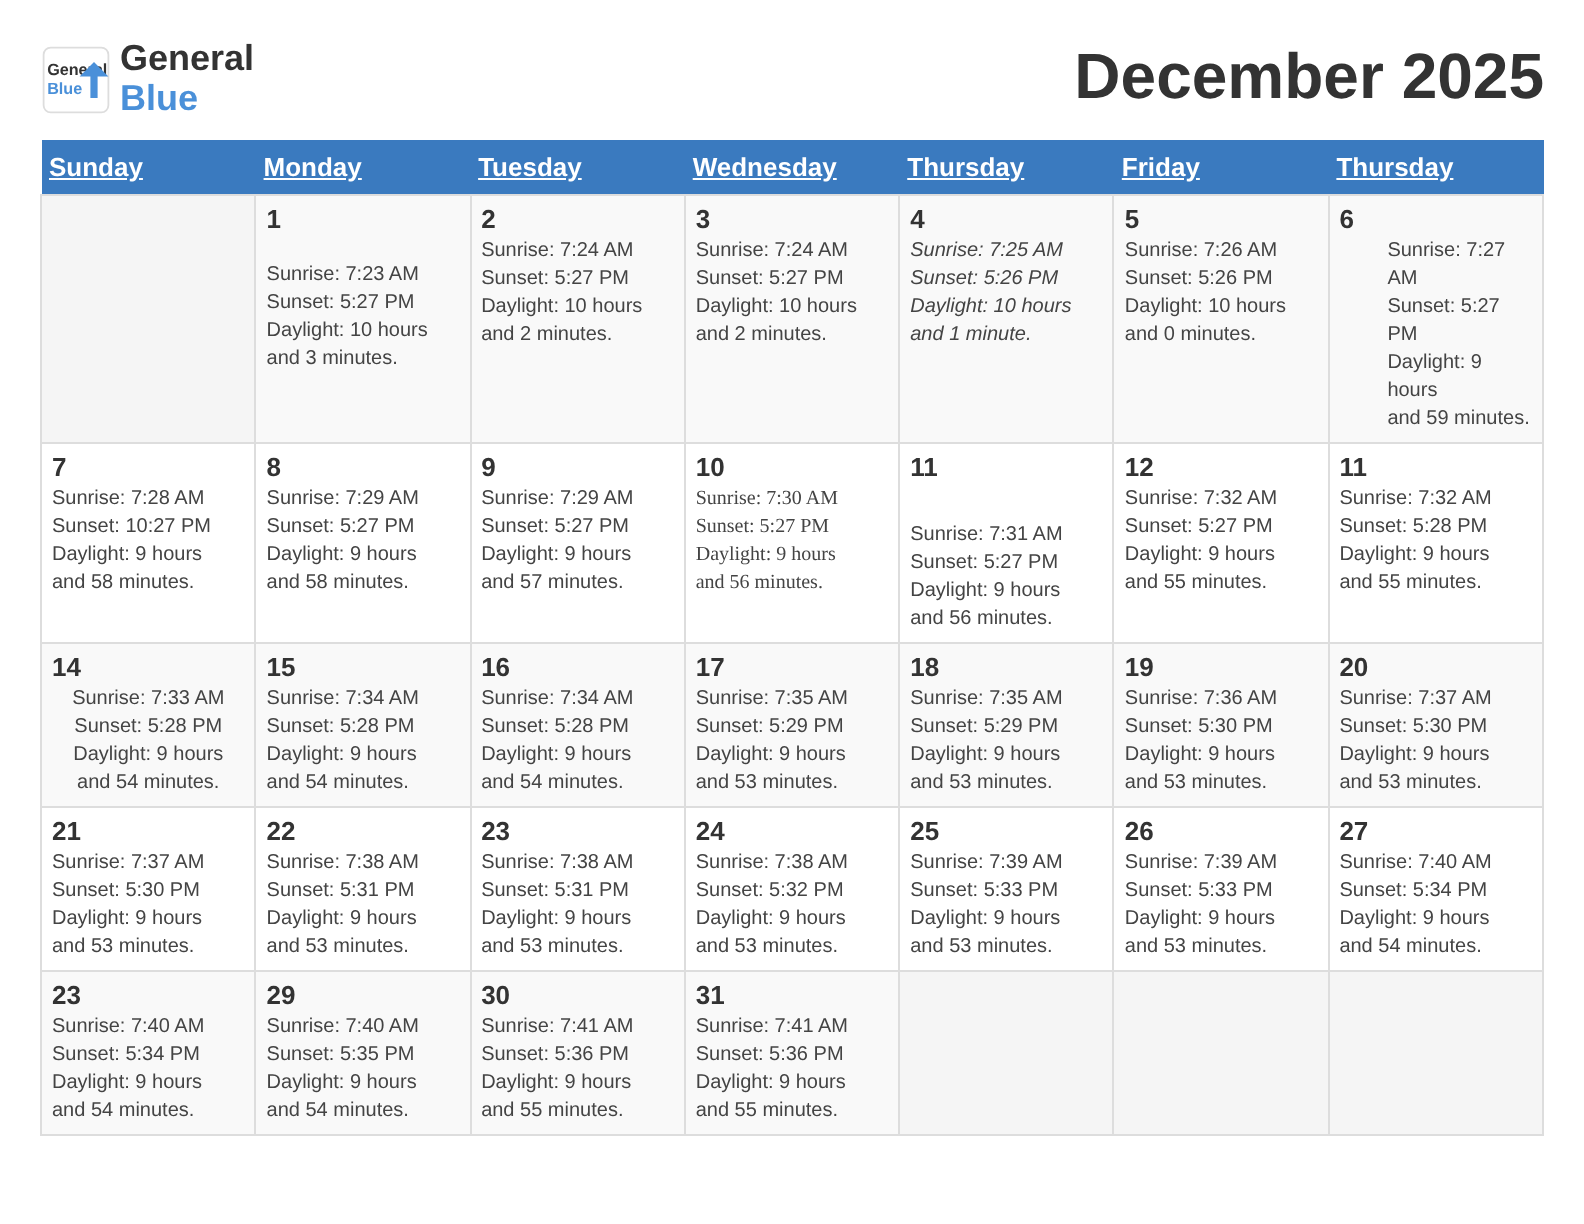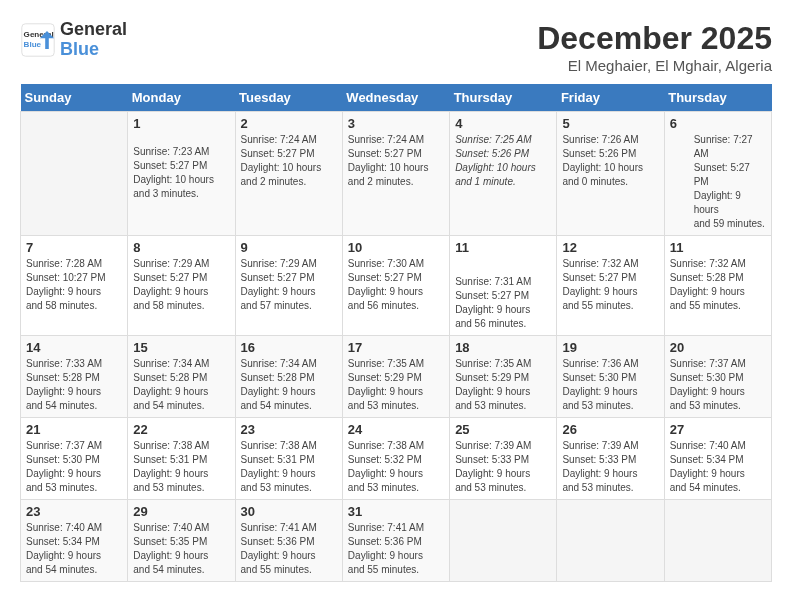--- a/index.html
+++ b/index.html
@@ -24,21 +24,21 @@
     .logo-text {
       font-size: 18px;
       font-weight: bold;
       color: #333;
       line-height: 1.1;
     }
     .logo-icon {
       width: 36px;
       height: 36px;
     }
-    .title-area { text-align: right; }
+    .title-area { }
     .month-title {
       font-size: 32px;
       font-weight: bold;
       color: #333;
     }
     .location {
       font-size: 15px;
       color: #555;
     }
     table {
@@ -46,20 +46,21 @@
       border-collapse: collapse;
       font-size: 10.5px;
     }
     thead tr th {
       background-color: #3a7abf;
       color: #fff;
       padding: 6px 4px;
       text-align: left;
       font-size: 13px;
       font-weight: bold;
+      text-decoration: underline;
     }
     tbody tr td {
       border: 1px solid #ddd;
       vertical-align: top;
       padding: 4px 5px;
       height: 80px;
       width: 107px;
       color: #333;
     }
     tbody tr:nth-child(odd) td { background: #f9f9f9; }
@@ -90,21 +91,20 @@
     </svg>
     <div>
       <div class="logo-text">
         <div>General</div>
         <div style="color:#4a90d9">Blue</div>
       </div>
     </div>
   </div>
   <div class="title-area">
     <div class="month-title">December 2025</div>
-    <div class="location">El Meghaier, El Mghair, Algeria</div>
   </div>
 </div>
 
 <table>
   <thead>
     <tr id="header-row">
         <th>Sunday</th>
         <th>Monday</th>
         <th>Tuesday</th>
         <th>Wednesday</th>
@@ -176,21 +176,21 @@
         </td>
         <td>
           <span class="day-num">9</span>
           <div class="day-info" style="white-space: pre-line;">Sunrise: 7:29 AM
 Sunset: 5:27 PM
 Daylight: 9 hours
 and 57 minutes.</div>
         </td>
         <td>
           <span class="day-num">10</span>
-          <div class="day-info" style="white-space: pre-line;">Sunrise: 7:30 AM
+          <div class="day-info" style="white-space: pre-line; font-family: Liberation Serif, serif;">Sunrise: 7:30 AM
 Sunset: 5:27 PM
 Daylight: 9 hours
 and 56 minutes.</div>
         </td>
         <td>
           <span class="day-num">11</span>
           <div class="day-info" style="white-space: pre-line; margin-top: 20px;">Sunrise: 7:31 AM
 Sunset: 5:27 PM
 Daylight: 9 hours
 and 56 minutes.</div>
@@ -206,21 +206,21 @@
           <span class="day-num">11</span>
           <div class="day-info" style="white-space: pre-line;">Sunrise: 7:32 AM
 Sunset: 5:28 PM
 Daylight: 9 hours
 and 55 minutes.</div>
         </td>
       </tr>
       <tr>
         <td>
           <span class="day-num">14</span>
-          <div class="day-info" style="white-space: pre-line;">Sunrise: 7:33 AM
+          <div class="day-info" style="white-space: pre-line; text-align: center;">Sunrise: 7:33 AM
 Sunset: 5:28 PM
 Daylight: 9 hours
 and 54 minutes.</div>
         </td>
         <td>
           <span class="day-num">15</span>
           <div class="day-info" style="white-space: pre-line;">Sunrise: 7:34 AM
 Sunset: 5:28 PM
 Daylight: 9 hours
 and 54 minutes.</div>

